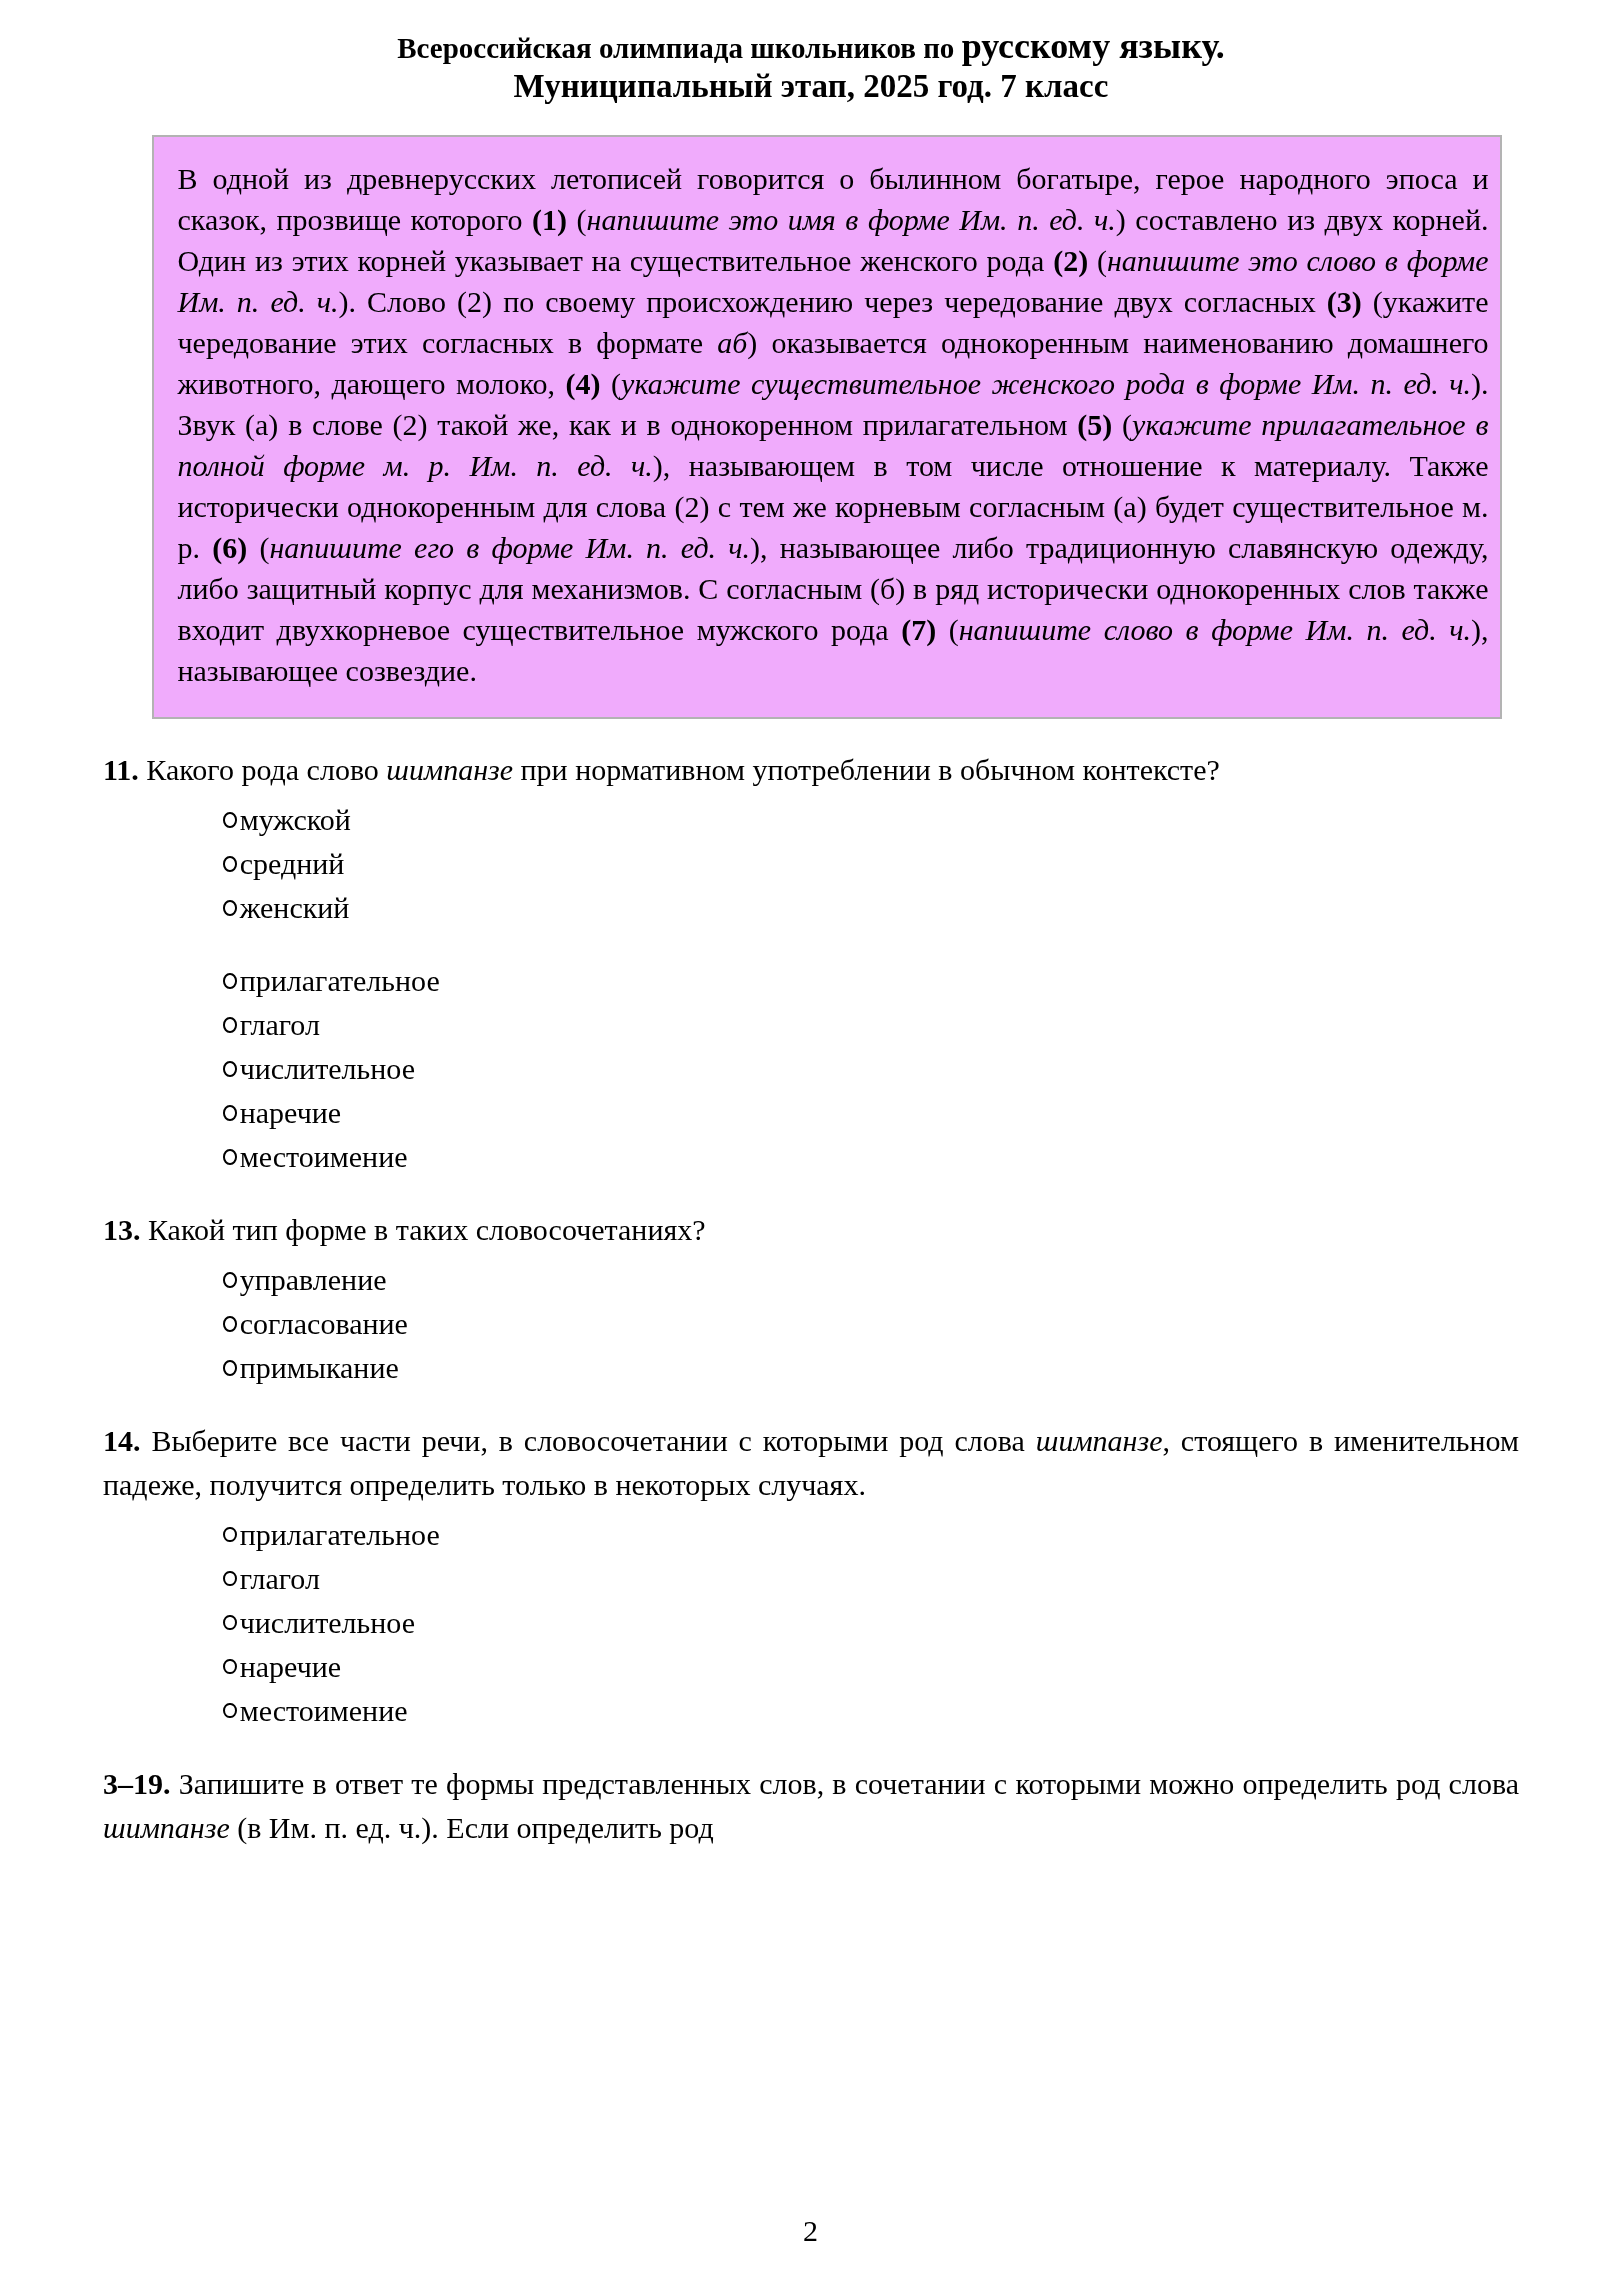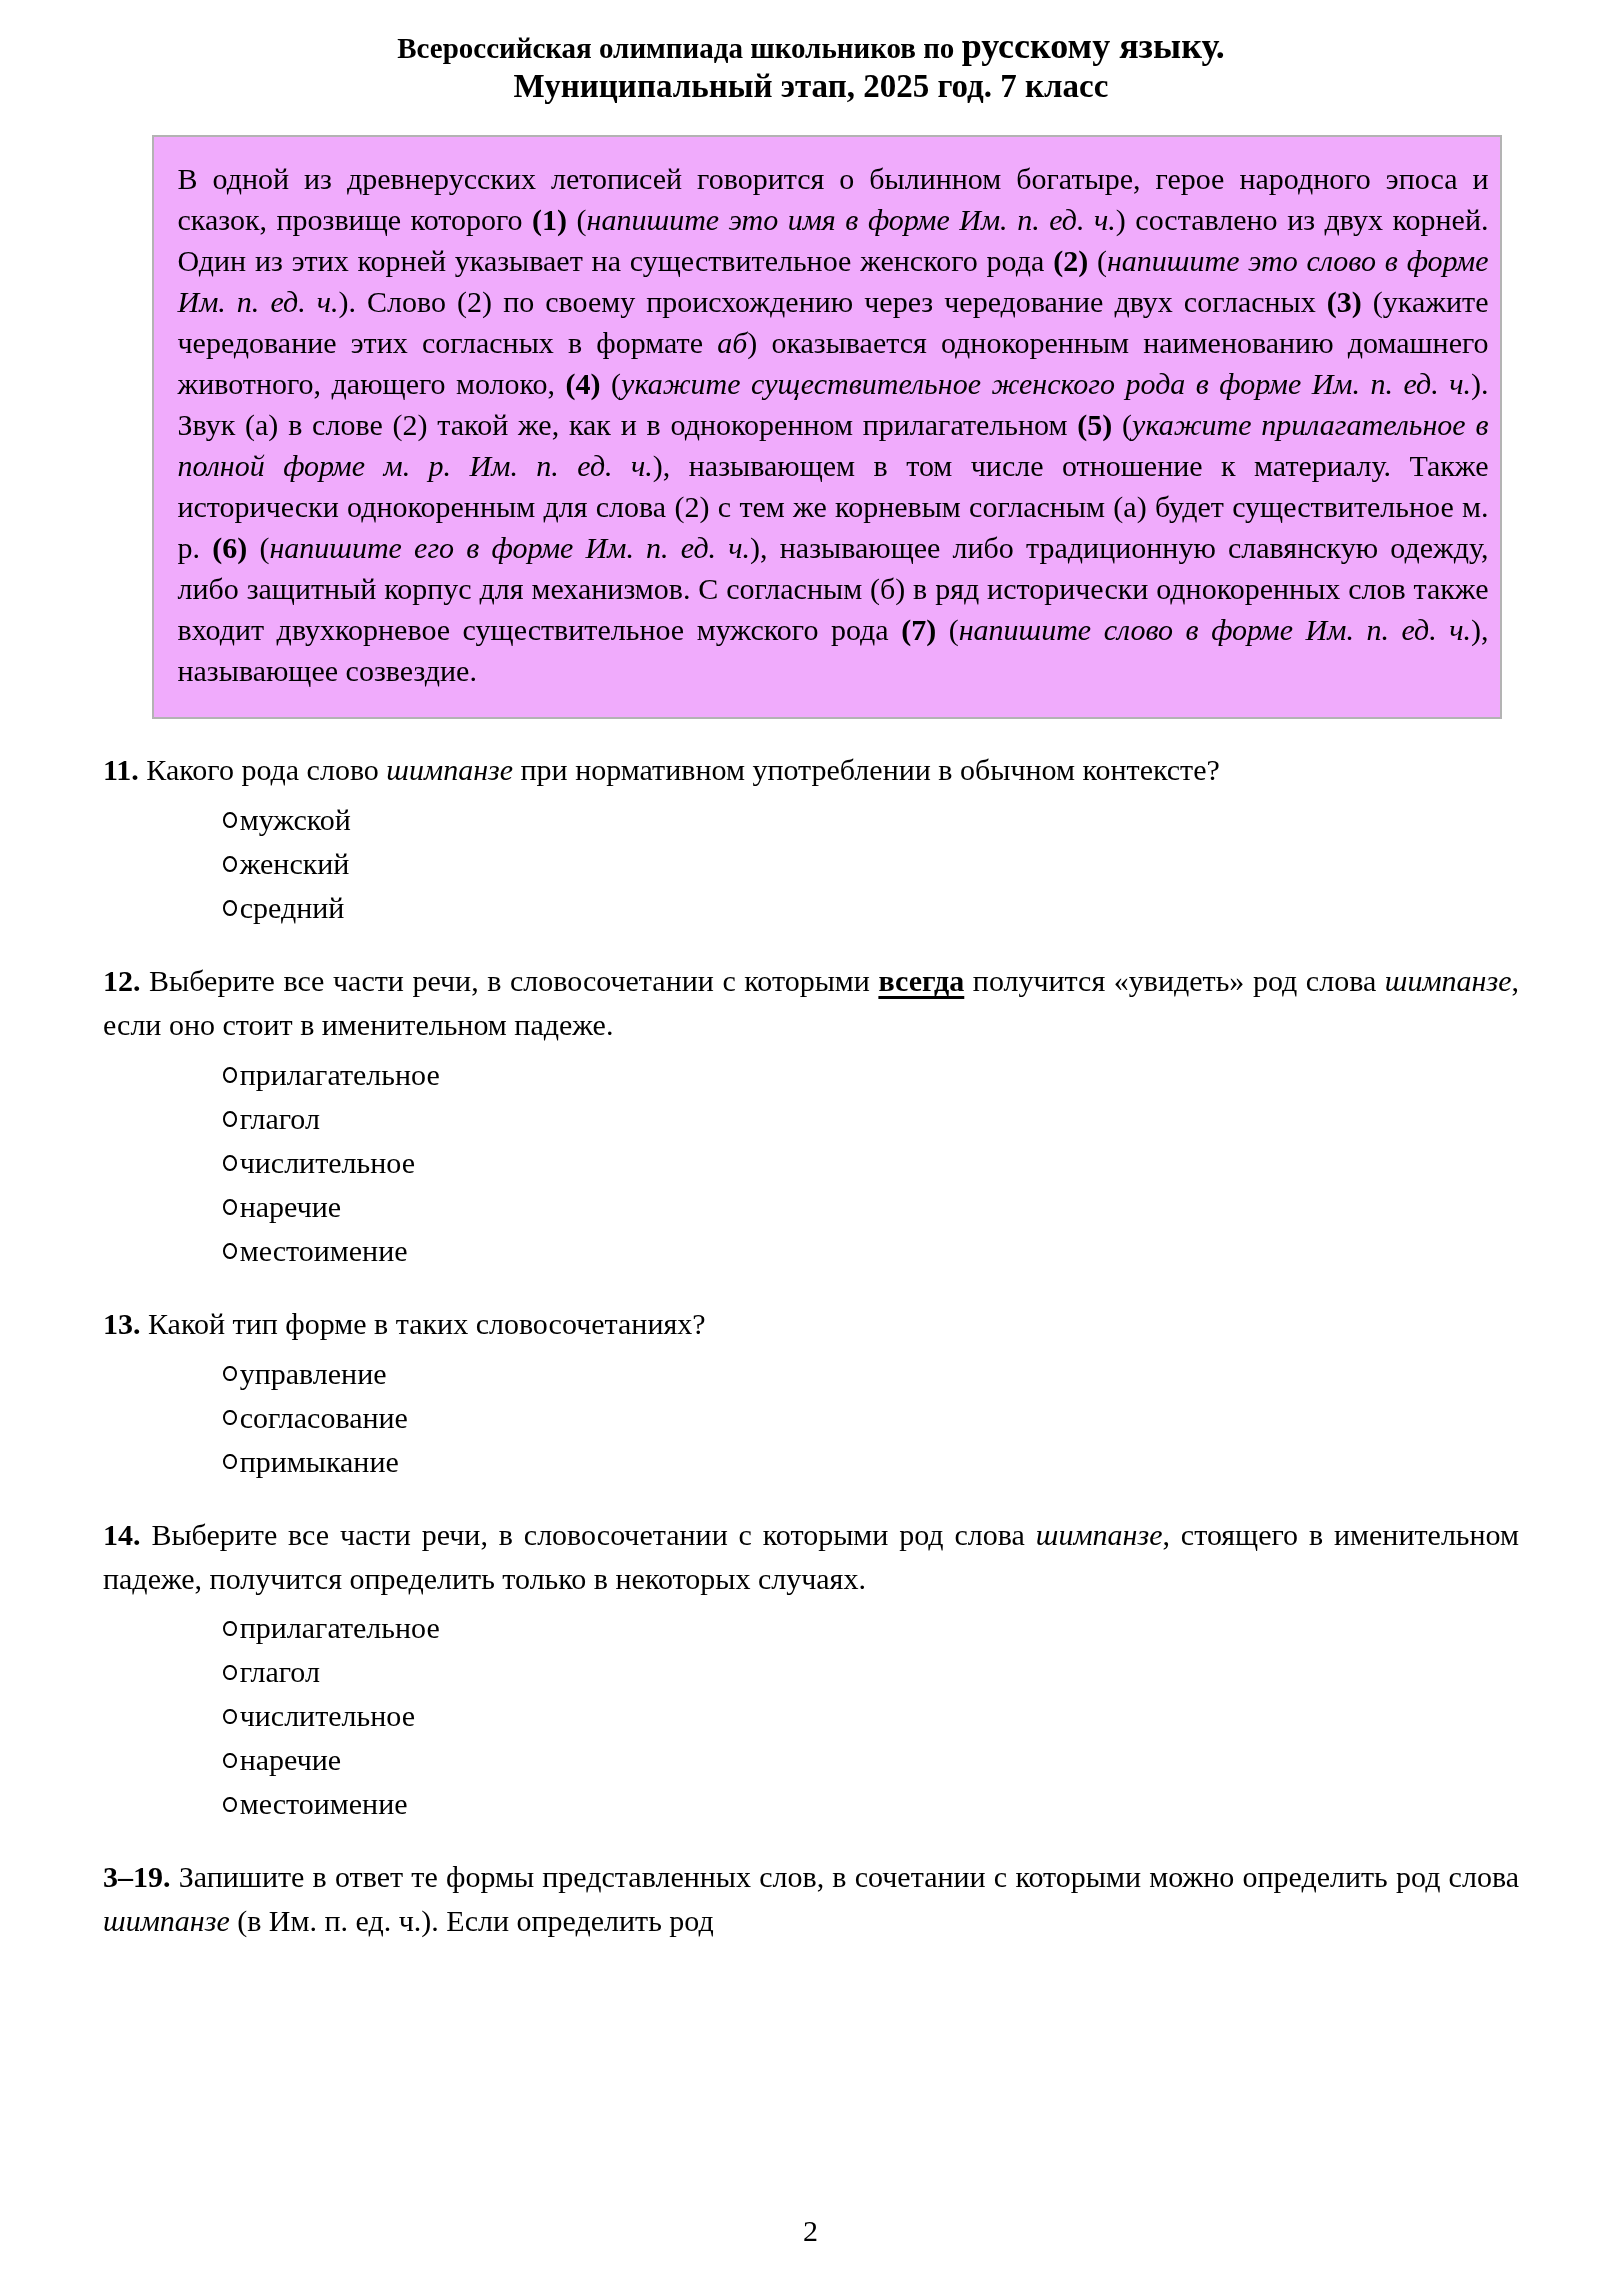--- a/index.html
+++ b/index.html
@@ -68,31 +68,30 @@
 
     <div class="question">
       <div class="qtext"><span class="seg-b">11.</span><span> Какого рода слово </span><span class="seg-i">шимпанзе</span><span> при нормативном употреблении в обычном контексте?</span></div>
       <ul class="options">
           <li class="option">
             <span class="bullet"></span>
             <span class="option-label">мужской</span>
           </li>
           <li class="option">
             <span class="bullet"></span>
-            <span class="option-label">женский</span>
+            <span class="option-label">средний</span>
           </li>
           <li class="option">
             <span class="bullet"></span>
-            <span class="option-label">средний</span>
+            <span class="option-label">женский</span>
           </li>
         </ul>
     </div>
 
     <div class="question">
-      <div class="qtext"><span class="seg-b">12.</span><span> Выберите все части речи, в словосочетании с которыми </span><span class="seg-b seg-u">всегда</span><span> получится «увидеть» род слова </span><span class="seg-i">шимпанзе</span><span>, если оно стоит в именительном падеже.</span></div>
       <ul class="options">
           <li class="option">
             <span class="bullet"></span>
             <span class="option-label">прилагательное</span>
           </li>
           <li class="option">
             <span class="bullet"></span>
             <span class="option-label">глагол</span>
           </li>
           <li class="option">

